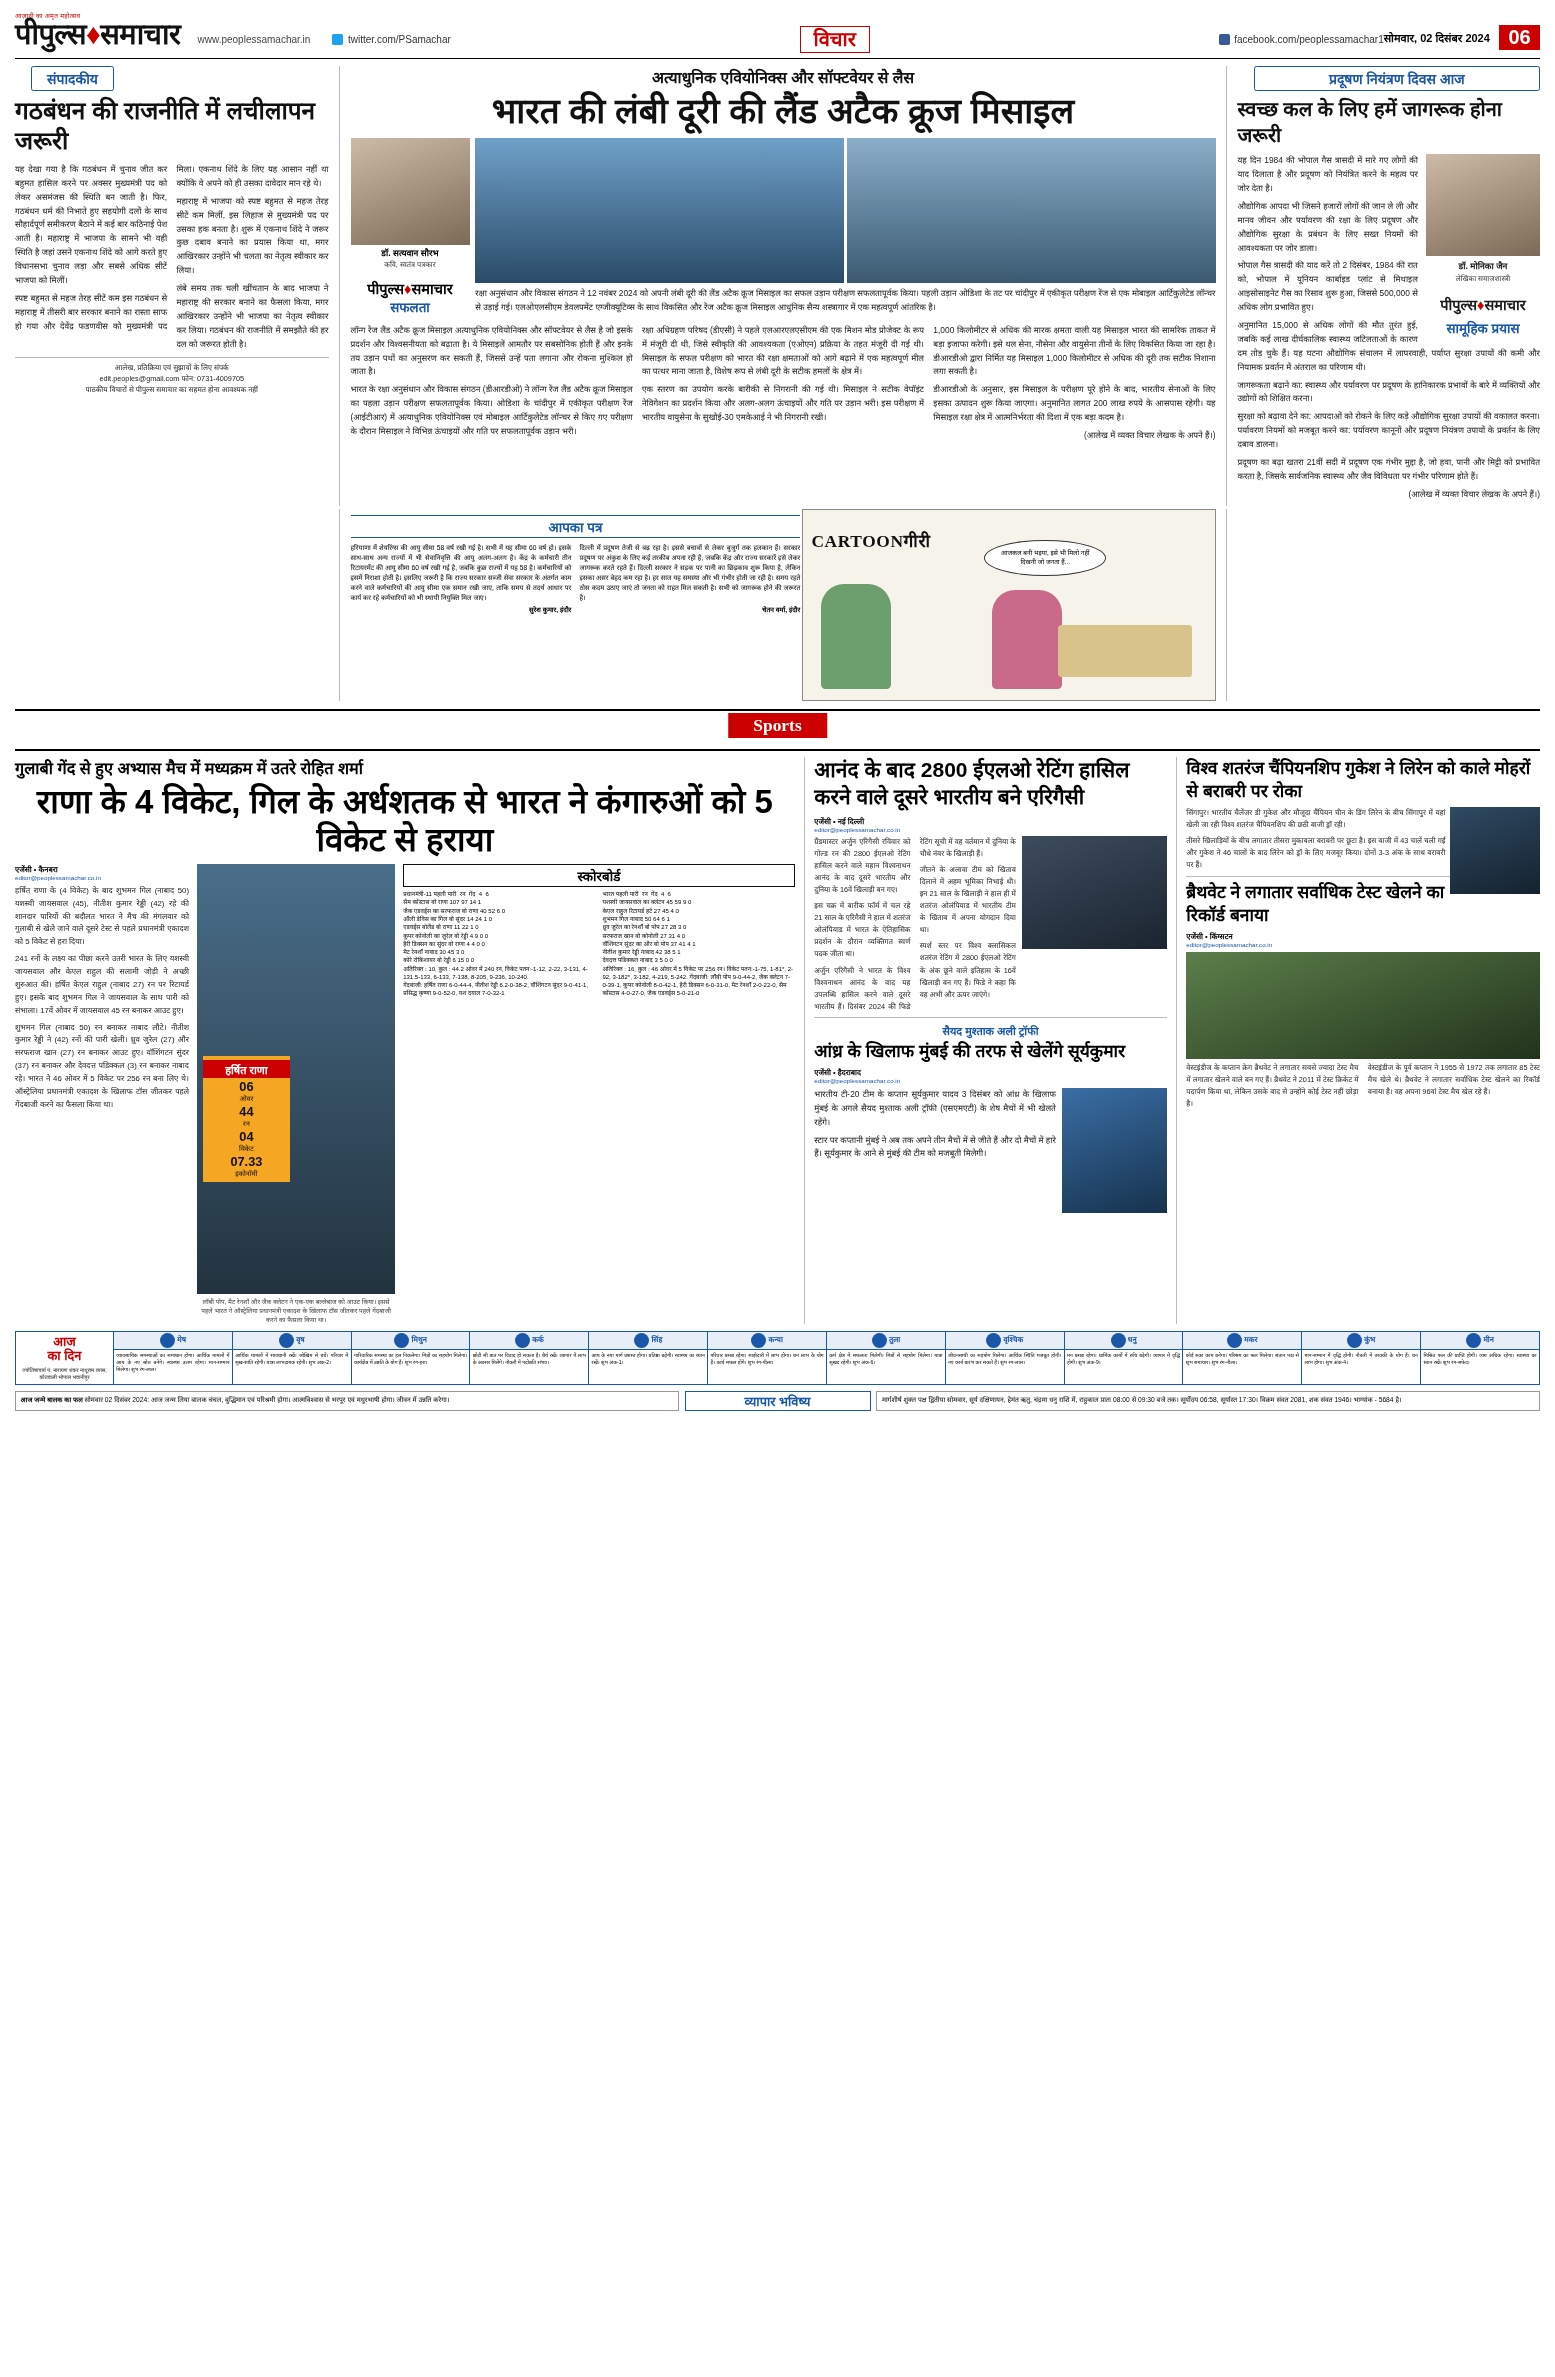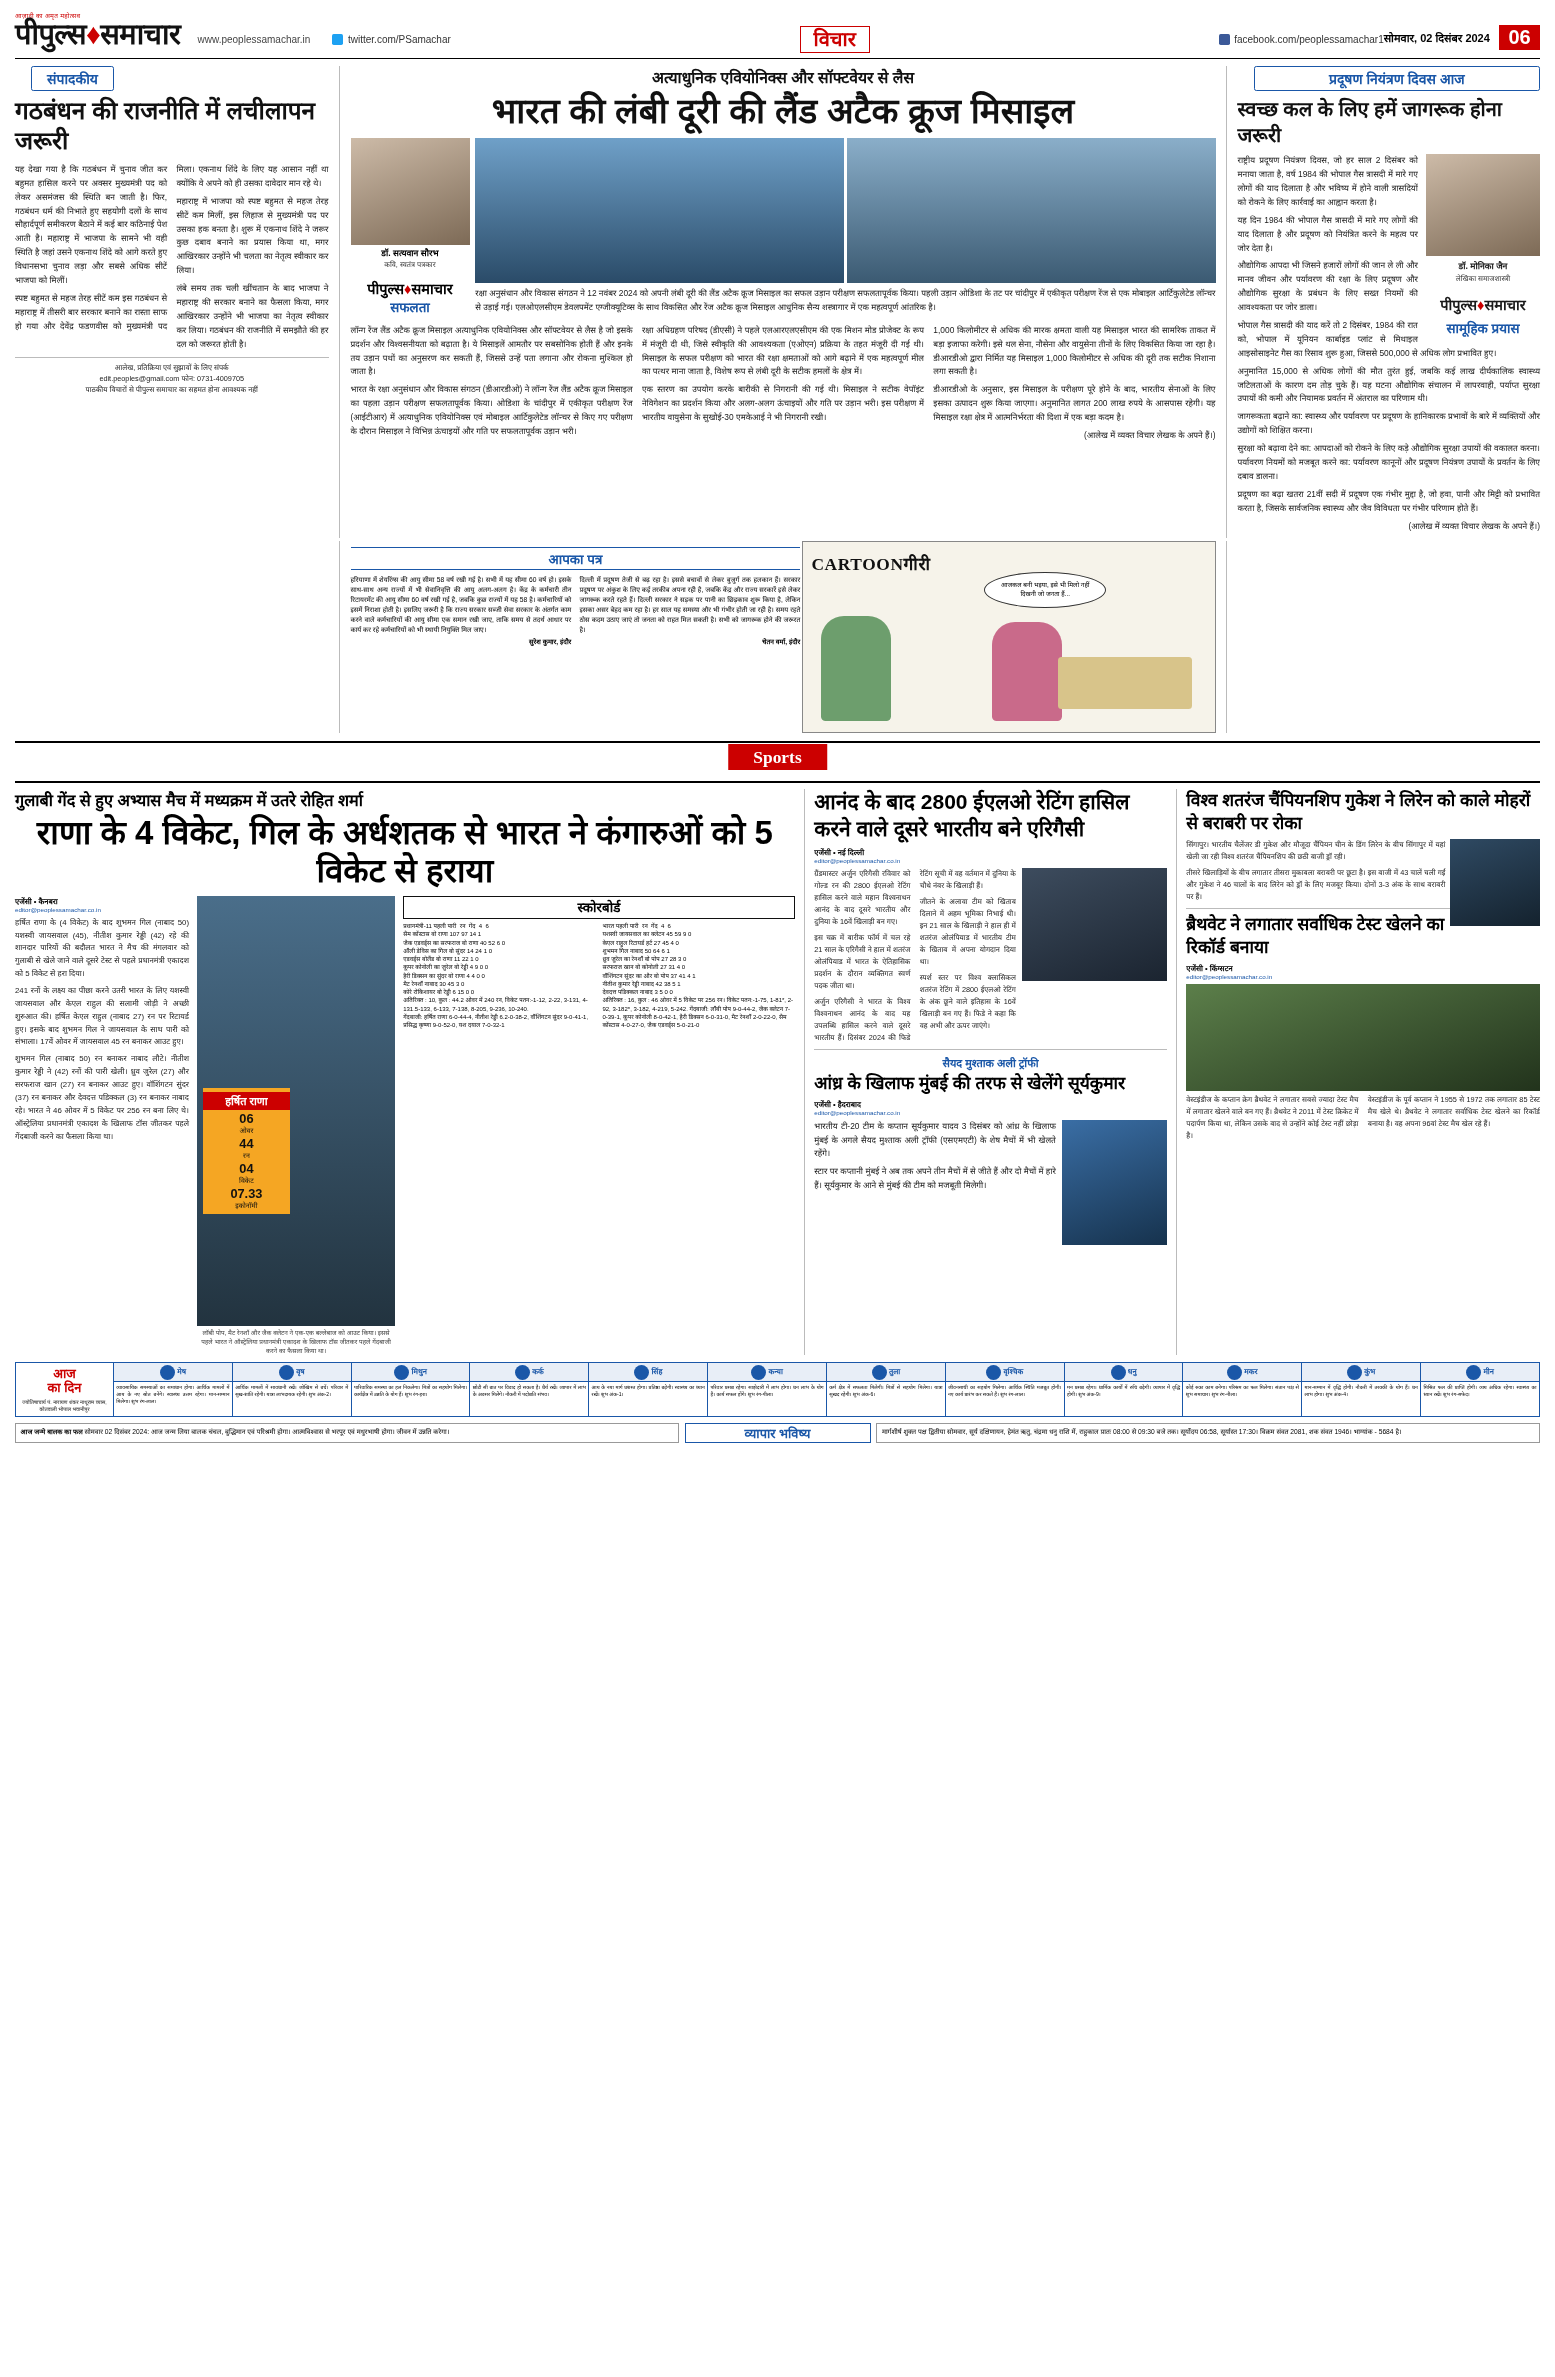--- a/index.html
+++ b/index.html
@@ -212,21 +212,20 @@
             <span>डॉ. मोनिका जैन</span>
             <small>लेखिका समाजशास्त्री</small>
           </div>
           <div class="brandline">
             <div class="bl-logo">
               <span>पीपुल्स</span><span class="red">♦</span><span>समाचार</span>
             </div>
             <div class="bl-sub">सामूहिक प्रयास</div>
           </div>
         </div>
-        <p>राष्ट्रीय प्रदूषण नियंत्रण दिवस, जो हर साल 2 दिसंबर को मनाया जाता है, वर्ष 1984 की भोपाल गैस त्रासदी में मारे गए लोगों की याद दिलाता है और भविष्य में होने वाली त्रासदियों को रोकने के लिए कार्रवाई का आह्वान करता है।</p>
         <p>यह दिन 1984 की भोपाल गैस त्रासदी में मारे गए लोगों की याद दिलाता है और प्रदूषण को नियंत्रित करने के महत्व पर जोर देता है।</p>
         <p>औद्योगिक आपदा भी जिसने हजारों लोगों की जान ले ली और मानव जीवन और पर्यावरण की रक्षा के लिए प्रदूषण और औद्योगिक सुरक्षा के प्रबंधन के लिए सख्त नियमों की आवश्यकता पर जोर डाला।</p>
         <p>भोपाल गैस त्रासदी की याद करें तो 2 दिसंबर, 1984 की रात को, भोपाल में यूनियन कार्बाइड प्लांट से मिथाइल आइसोसाइनेट गैस का रिसाव शुरू हुआ, जिससे 500,000 से अधिक लोग प्रभावित हुए।</p>
         <p>अनुमानित 15,000 से अधिक लोगों की मौत तुरंत हुई, जबकि कई लाख दीर्घकालिक स्वास्थ्य जटिलताओं के कारण दम तोड़ चुके हैं। यह घटना औद्योगिक संचालन में लापरवाही, पर्याप्त सुरक्षा उपायों की कमी और नियामक प्रवर्तन में अंतराल का परिणाम थी।</p>
         <p>जागरूकता बढ़ाने का: स्वास्थ्य और पर्यावरण पर प्रदूषण के हानिकारक प्रभावों के बारे में व्यक्तियों और उद्योगों को शिक्षित करना।</p>
         <p>सुरक्षा को बढ़ावा देने का: आपदाओं को रोकने के लिए कड़े औद्योगिक सुरक्षा उपायों की वकालत करना। पर्यावरण नियमों को मजबूत करने का: पर्यावरण कानूनों और प्रदूषण नियंत्रण उपायों के प्रवर्तन के लिए दबाव डालना।</p>
         <p>प्रदूषण का बढ़ा खतरा 21वीं सदी में प्रदूषण एक गंभीर मुद्दा है, जो हवा, पानी और मिट्टी को प्रभावित करता है, जिसके सार्वजनिक स्वास्थ्य और जैव विविधता पर गंभीर परिणाम होते हैं।</p>
         <p style="text-align:right;">(आलेख में व्यक्त विचार लेखक के अपने हैं।)</p>
       </div>
     </div>
@@ -244,21 +243,21 @@
               <div class="letter-sign">सुरेश कुमार, इंदौर</div>
             </div>
             <div style="flex:1;">
               <div class="letters">दिल्ली में प्रदूषण तेजी से बढ़ रहा है। इससे बचावों से लेकर बुजुर्ग तक हलकान हैं। सरकार प्रदूषण पर अंकुश के लिए कई तरकीब अपना रही है, जबकि केंद्र और राज्य सरकारें इसे लेकर जागरूक करते रहते हैं। दिल्ली सरकार ने सड़क पर पानी का छिड़काव शुरू किया है, लेकिन इसका असर बेहद कम रहा है। हर साल यह समस्या और भी गंभीर होती जा रही है। समय रहते ठोस कदम उठाए जाएं तो जनता को राहत मिल सकती है। सभी को जागरूक होने की जरूरत है।</div>
               <div class="letter-sign">चेतन वर्मा, इंदौर</div>
             </div>
           </div>
         </div>
         <div style="flex:1;">
           <div class="cartoon-box">
-            <div style="position:absolute; left:8.1px; top:9px;" class="cartoon-title">CARTOONगीरी</div>
+            <div style="position:absolute; left:8.1px; top:18px;" class="cartoon-title">CARTOONगीरी</div>
             <div style="position:absolute; left:44%; top:30px; width:122px; background:#fff; border:1.2px solid #333; border-radius:50%; padding:8.1px 9.3px; font-size:6.4px; line-height:1.4; text-align:center;">आजकल बनी भइया, इसे भी मिलो नहीं दिखनी जो जनता हैं...</div>
             <div style="position:absolute; left:17.4px; bottom:11.6px; width:70px; height:105px; background:#6d9e6d; border-radius:23px 23px 4.6px 4.6px;"></div>
             <div style="position:absolute; left:46%; bottom:11.6px; width:70px; height:99px; background:#c96a8a; border-radius:23px 23px 4.6px 4.6px;"></div>
             <div style="position:absolute; right:23px; bottom:23px; width:134px; height:52px; background:#d8c48a; border-radius:3.5px;"></div>
           </div>
         </div>
       </div>
     </div>
     <div style="width:314px; padding-left:10.5px; border-left:0.6px solid #bbb;"></div>
   </div>

